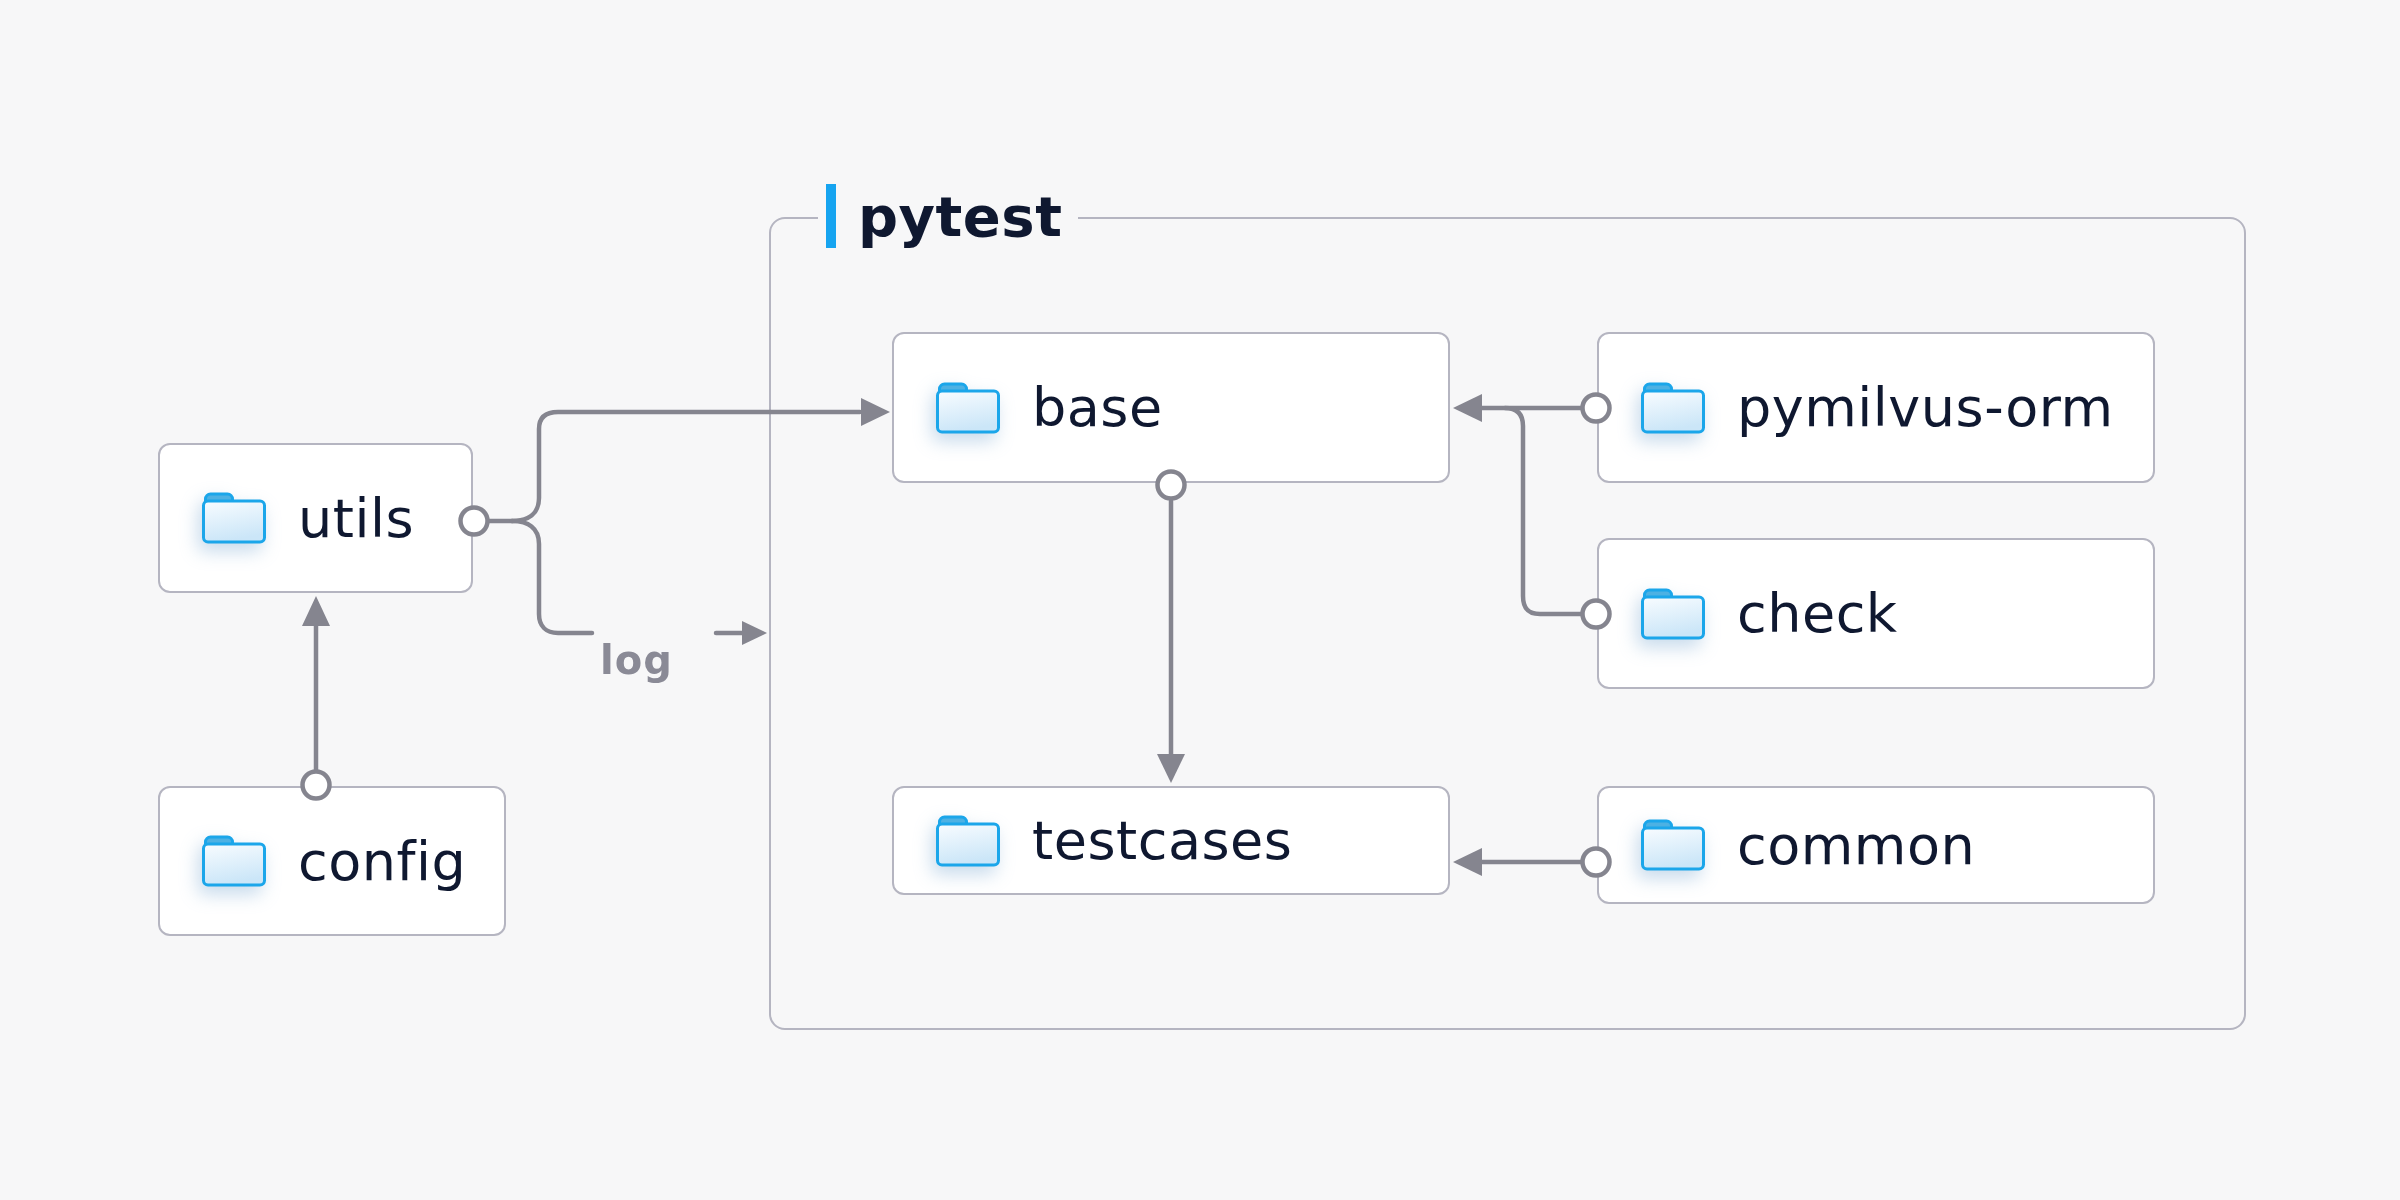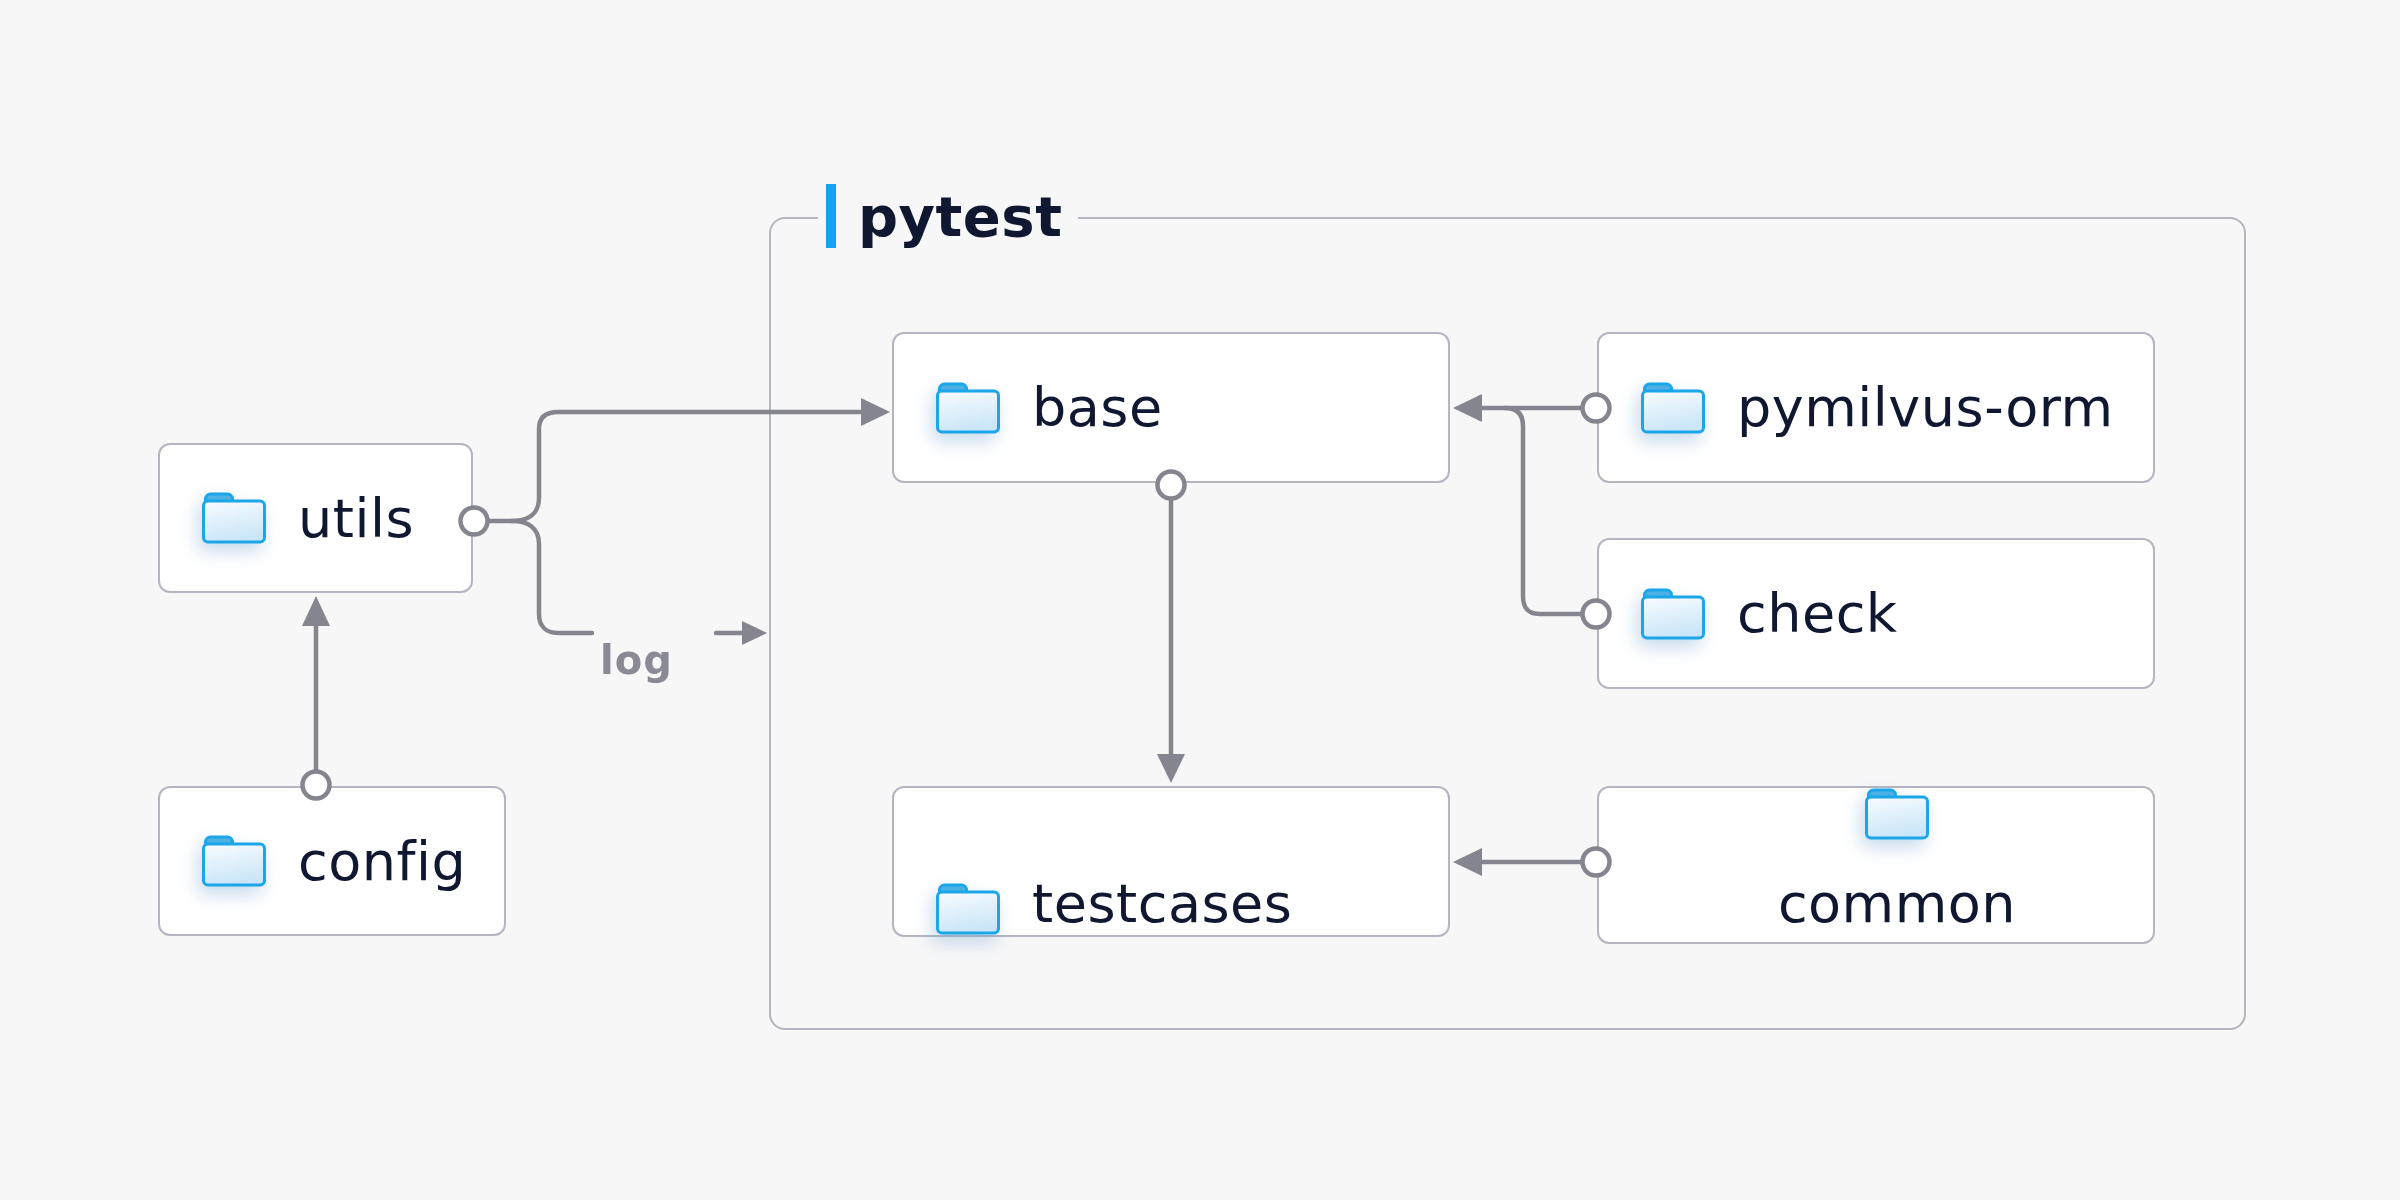--- a/index.html
+++ b/index.html
@@ -136,31 +136,31 @@
   <div class="node" style="left:1597px;top:538px;width:558px;height:151px;">
     <span class="folder">
       <svg width="64" height="52" viewBox="0 0 64 52">
         <rect x="3.5" y="2" width="27" height="16" rx="5" fill="var(--folder-tab)" stroke="var(--folder-blue)" stroke-width="3"></rect>
         <rect x="1.5" y="9" width="61" height="41" rx="4.5" fill="url(#folderGrad)" stroke="var(--folder-blue)" stroke-width="3"></rect>
       </svg>
     </span>
     <span class="label">check</span>
   </div>
 
-  <div class="node" style="left:892px;top:786px;width:558px;height:151px;align-items:flex-end;">
+  <div class="node" style="left:892px;top:786px;width:558px;height:109px;">
     <span class="folder">
       <svg width="64" height="52" viewBox="0 0 64 52">
         <rect x="3.5" y="2" width="27" height="16" rx="5" fill="var(--folder-tab)" stroke="var(--folder-blue)" stroke-width="3"></rect>
         <rect x="1.5" y="9" width="61" height="41" rx="4.5" fill="url(#folderGrad)" stroke="var(--folder-blue)" stroke-width="3"></rect>
       </svg>
     </span>
     <span class="label">testcases</span>
   </div>
 
-  <div class="node" style="left:1597px;top:786px;width:558px;height:158px;flex-direction:column;">
+  <div class="node" style="left:1597px;top:786px;width:558px;height:118px;">
     <span class="folder">
       <svg width="64" height="52" viewBox="0 0 64 52">
         <rect x="3.5" y="2" width="27" height="16" rx="5" fill="var(--folder-tab)" stroke="var(--folder-blue)" stroke-width="3"></rect>
         <rect x="1.5" y="9" width="61" height="41" rx="4.5" fill="url(#folderGrad)" stroke="var(--folder-blue)" stroke-width="3"></rect>
       </svg>
     </span>
     <span class="label">common</span>
   </div>
 
   <div class="edge-label">log</div>

